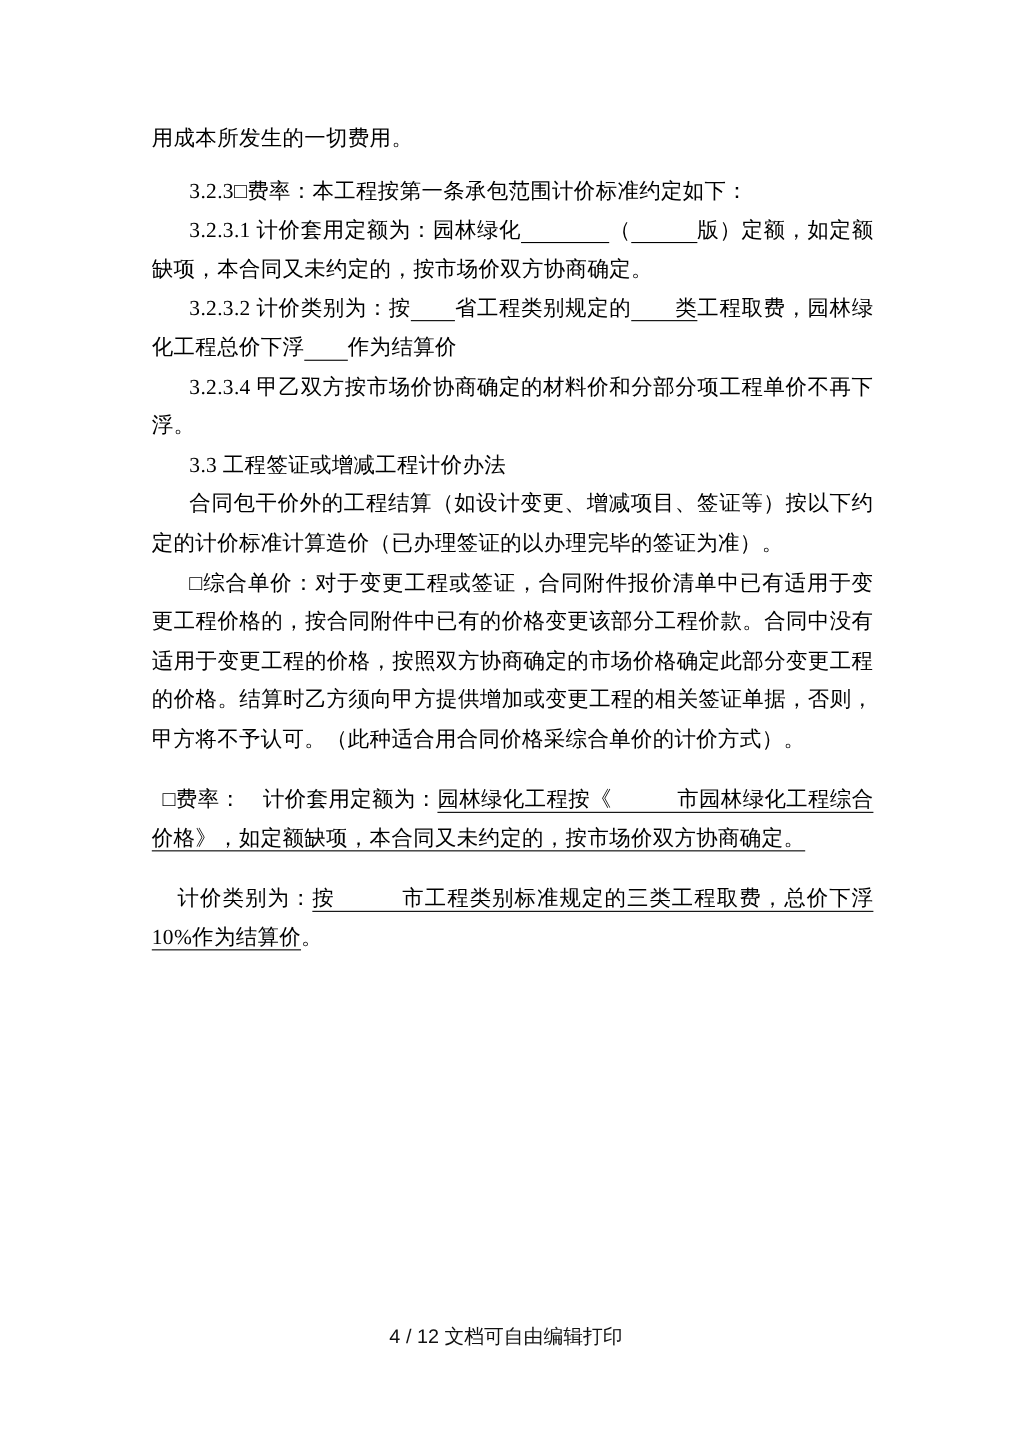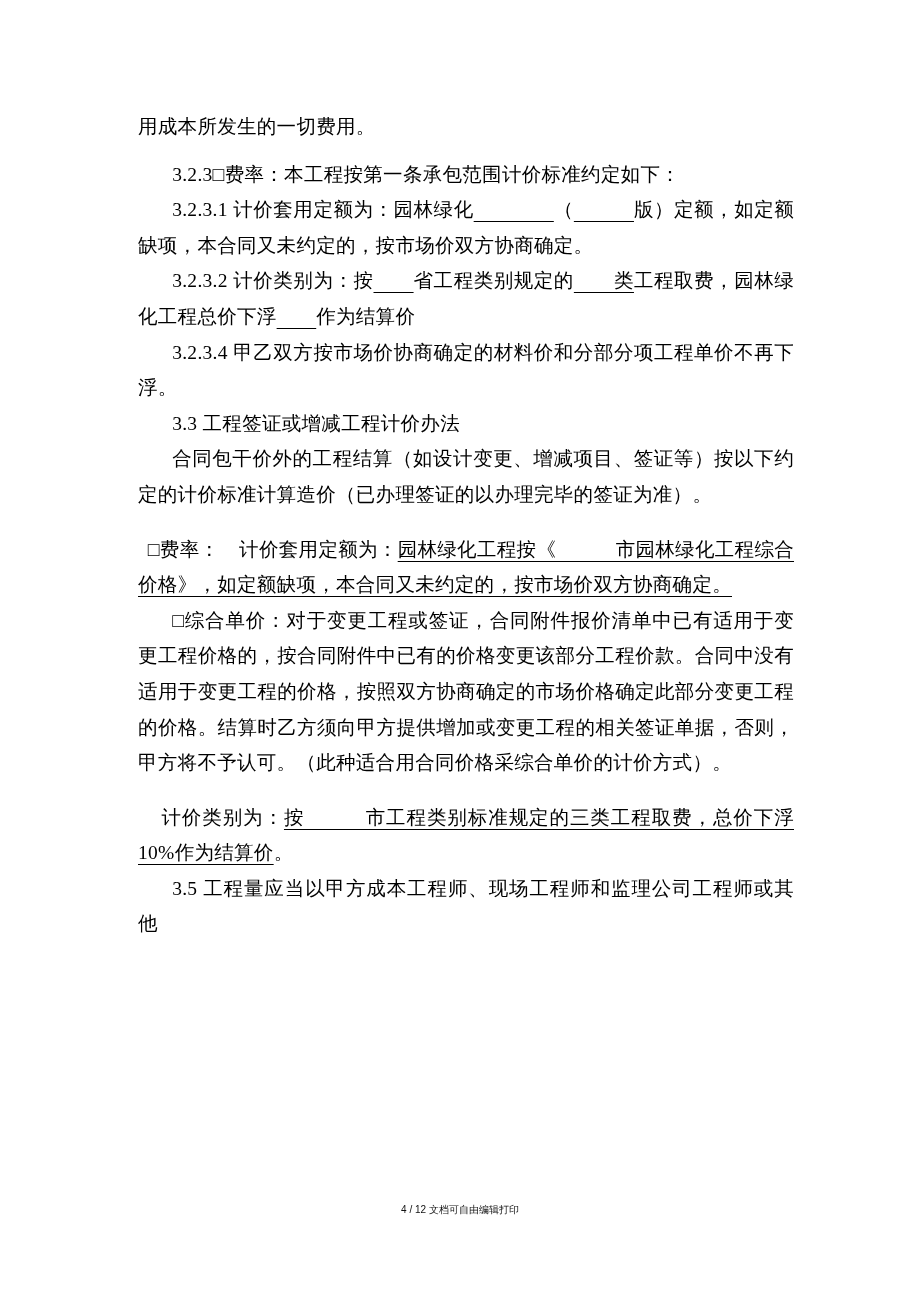--- a/index.html
+++ b/index.html
@@ -34,36 +34,35 @@
     text-underline-offset: 5px;
     text-decoration-thickness: 1.4px;
   }
   .page-footer {
     position: absolute;
     top: 1203px;
     left: 0;
     width: 920px;
     text-align: center;
     font-family: "Liberation Sans", "DejaVu Sans", sans-serif;
-    font-size: 10px;
+    font-size: 18px;
     color: #111111;
   }
 </style>
 </head>
 <body>
 
 <div class="doc-body">
     <p class="para"><span>用成本所发生的一切费用。</span></p>
     <p class="para ind-std gap-sm"><span>3.2.3□费率：本工程按第一条承包范围计价标准约定如下：</span></p>
     <p class="para ind-std"><span>3.2.3.1 计价套用定额为：园林绿化</span><span class="u">　　　　</span><span>（</span><span class="u">　　　</span><span>版）定额，如定额缺项，本合同又未约定的，按市场价双方协商确定。</span></p>
     <p class="para ind-std"><span>3.2.3.2 计价类别为：按</span><span class="u">　　</span><span>省工程类别规定的</span><span class="u">　　类</span><span>工程取费，园林绿化工程总价下浮</span><span class="u">　　</span><span>作为结算价</span></p>
     <p class="para ind-std"><span>3.2.3.4 甲乙双方按市场价协商确定的材料价和分部分项工程单价不再下浮。</span></p>
     <p class="para ind-std"><span>3.3 工程签证或增减工程计价办法</span></p>
     <p class="para ind-std"><span>合同包干价外的工程结算（如设计变更、增减项目、签证等）按以下约定的计价标准计算造价（已办理签证的以办理完毕的签证为准）。</span></p>
+    <p class="para ind-std"><span>□综合单价：对于变更工程或签证，合同附件报价清单中已有适用于变更工程价格的，按合同附件中已有的价格变更该部分工程价款。合同中没有适用于变更工程的价格，按照双方协商确定的市场价格确定此部分变更工程的价格。结算时乙方须向甲方提供增加或变更工程的相关签证单据，否则，甲方将不予认可。（此种适合用合同价格采综合单价的计价方式）。</span></p>
     <p class="para ind-xs gap-lg"><span>□费率：　计价套用定额为：</span><span class="u">园林绿化工程按《　　　市园林绿化工程综合价格》，如定额缺项，本合同又未约定的，按市场价双方协商确定。</span></p>
-    <p class="para ind-std"><span>□综合单价：对于变更工程或签证，合同附件报价清单中已有适用于变更工程价格的，按合同附件中已有的价格变更该部分工程价款。合同中没有适用于变更工程的价格，按照双方协商确定的市场价格确定此部分变更工程的价格。结算时乙方须向甲方提供增加或变更工程的相关签证单据，否则，甲方将不予认可。（此种适合用合同价格采综合单价的计价方式）。</span></p>
     <p class="para ind-md gap-lg"><span>计价类别为：</span><span class="u">按　　　市工程类别标准规定的三类工程取费，总价下浮 10%作为结算价</span><span>。</span></p>
-    <p class="para ind-std"><span>3.5 工程量应当以甲方成本工程师、现场工程师和监理公司工程师或其他</span></p>
   </div>
 
 <div class="page-footer">
   <span>4 / 12 文档可自由编辑打印</span>
 </div>
 
 </body></html>

